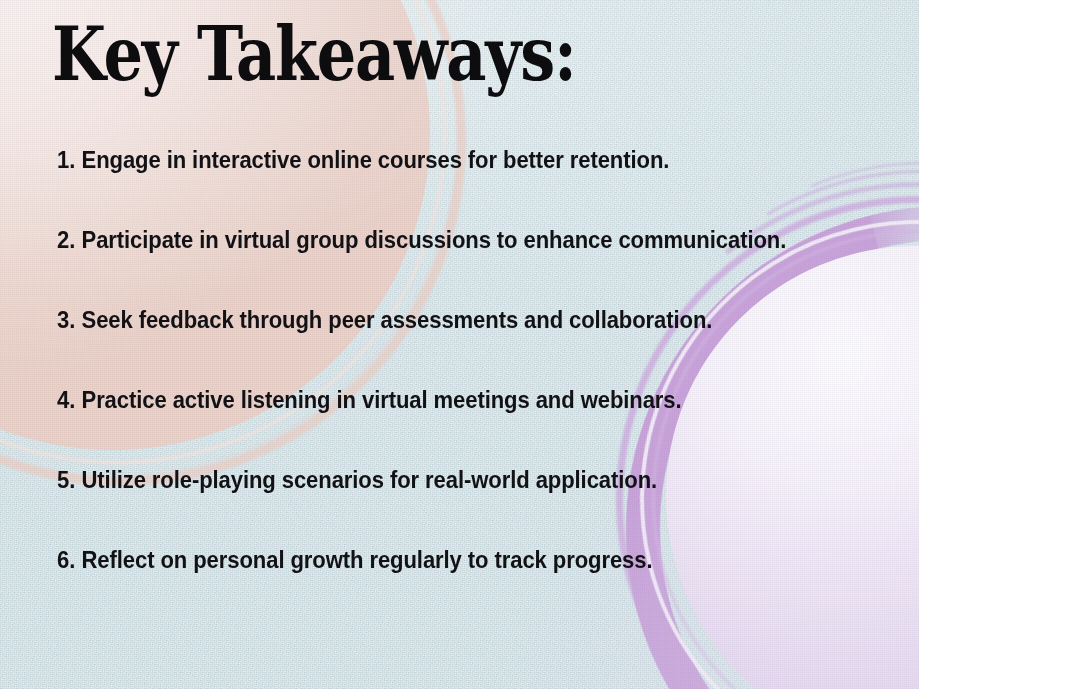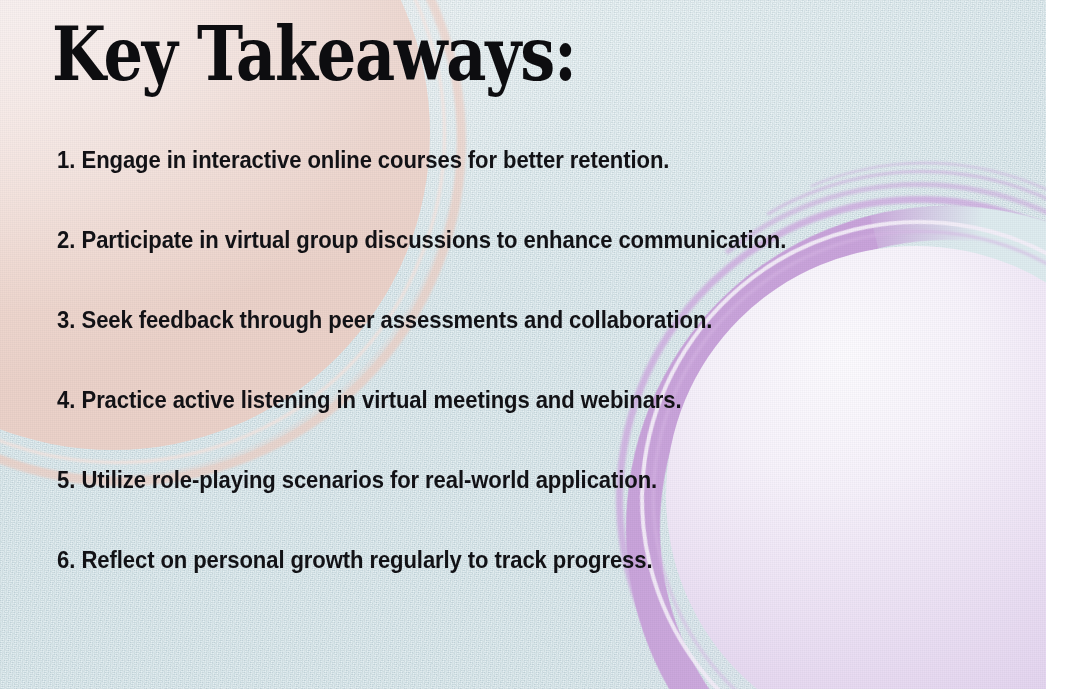--- a/index.html
+++ b/index.html
@@ -4,21 +4,21 @@
 <title>Key Takeaways</title>
 <style>
   html, body {
     margin: 0;
     padding: 0;
     background: #ffffff;
   }
 
   #poster {
     position: relative;
-    width: 1046px;
+    width: 919px;
     height: 689px;
     overflow: hidden;
     font-family: "Liberation Sans", sans-serif;
     background: #bef264;
   }
 
   
 
   .bg-base {
     position: absolute;

